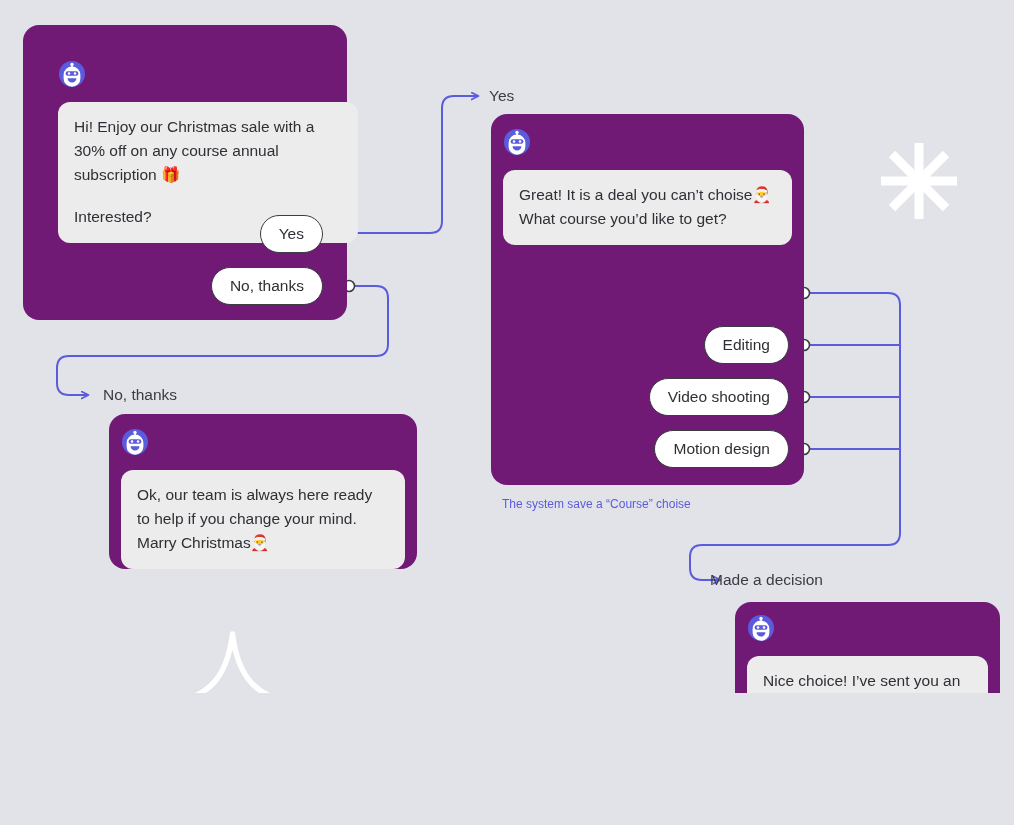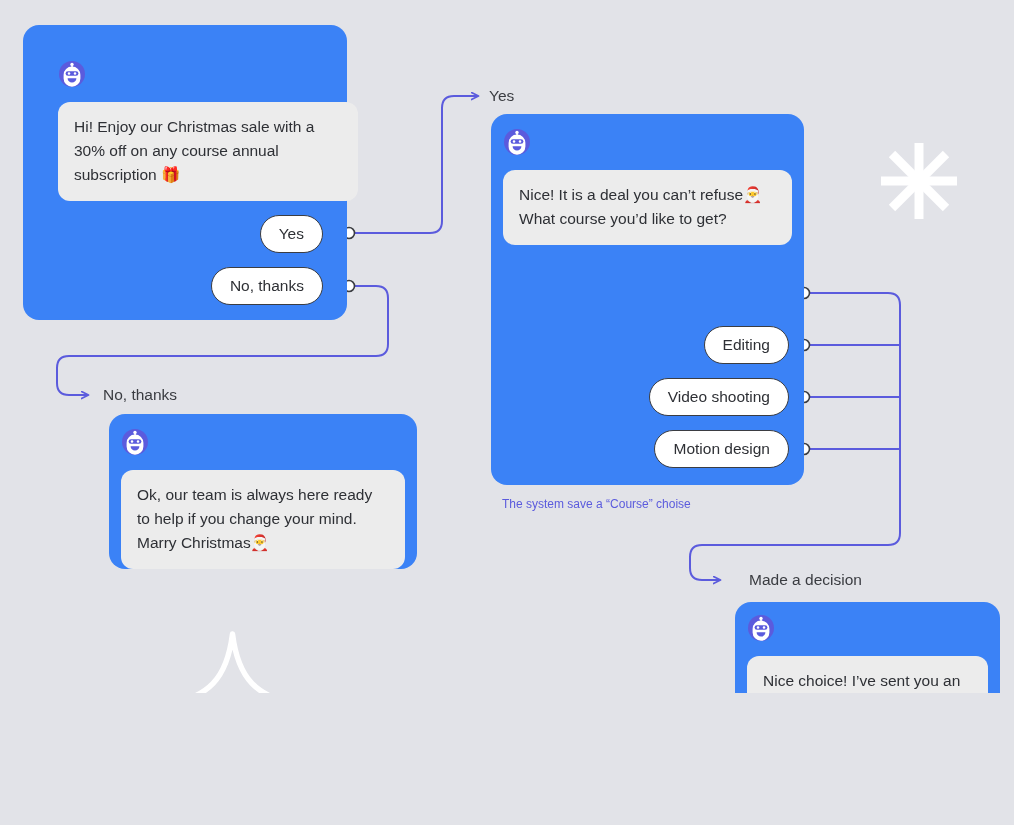--- a/index.html
+++ b/index.html
@@ -30,21 +30,21 @@
     position: absolute;
     left: 0;
     top: 0;
     width: 1014px;
     height: 825px;
   }
 
   
   .card {
     position: absolute;
-    background: #3b82f6;
+    background: #701a75;
     border-radius: 16px;
   }
 
   .avatar {
     position: absolute;
     width: 28px;
     height: 28px;
   }
 
   .bubble {
@@ -137,60 +137,61 @@
     <path d="M807 449 H 900" fill="none" stroke="#5b5bdd" stroke-width="2"></path>
 
     <circle cx="804" cy="293" r="5.5" fill="#ffffff" stroke="#3b3d42" stroke-width="1.6"></circle>
     <circle cx="804" cy="345" r="5.5" fill="#ffffff" stroke="#3b3d42" stroke-width="1.6"></circle>
     <circle cx="804" cy="397" r="5.5" fill="#ffffff" stroke="#3b3d42" stroke-width="1.6"></circle>
     <circle cx="804" cy="449" r="5.5" fill="#ffffff" stroke="#3b3d42" stroke-width="1.6"></circle>
   </svg>
 
   <div class="flow-label" style="left:489px; top:87px;">Yes</div>
   <div class="flow-label" style="left:103px; top:386px;">No, thanks</div>
-  <div class="flow-label" style="left:749px; top:571px;">Made a decision</div>
+  <div class="flow-label" style="left:710px; top:571px;">Made a decision</div>
 
   <div class="note-label" style="left:502px; top:497px;">The system save a “Course” choise</div>
 
   <div class="card" style="left:23px; top:25px; width:324px; height:295px;">
 
     <svg class="avatar" style="left:35px; top:35px;" viewBox="0 0 28 28">
       <circle cx="14" cy="14" r="13" fill="#5b5bdd"></circle>
       <circle cx="14" cy="4.4" r="1.7" fill="#ffffff"></circle>
       <rect x="13.3" y="5.2" width="1.5" height="3" fill="#ffffff"></rect>
       <path d="M5.6 15 a8.4 8.4 0 0 1 16.8 0 v3.4 a8.4 8.4 0 0 1 -16.8 0 z" fill="#ffffff"></path>
       <rect x="7.6" y="11.2" width="12.8" height="4.6" rx="2.3" fill="#5b5bdd"></rect>
       <circle cx="11" cy="13.5" r="1.25" fill="#ffffff"></circle>
       <circle cx="17" cy="13.5" r="1.25" fill="#ffffff"></circle>
       <path d="M9.6 18.2 h8.8 a4.4 4.4 0 0 1 -8.8 0 z" fill="#5b5bdd"></path>
     </svg>
 
     <div class="bubble" style="left:35px; top:77px; width:300px;">
       <p>Hi! Enjoy our Christmas sale with a 30% off on any course annual subscription 🎁</p>
+      <p>Interested?</p>
     </div>
 
     <div class="chip" style="right:24px; top:190px;">Yes</div>
     <div class="chip" style="right:24px; top:242px;">No, thanks</div>
   </div>
 
   <div class="card" style="left:491px; top:114px; width:313px; height:371px;">
 
     <svg class="avatar" style="left:12px; top:14px;" viewBox="0 0 28 28">
       <circle cx="14" cy="14" r="13" fill="#5b5bdd"></circle>
       <circle cx="14" cy="4.4" r="1.7" fill="#ffffff"></circle>
       <rect x="13.3" y="5.2" width="1.5" height="3" fill="#ffffff"></rect>
       <path d="M5.6 15 a8.4 8.4 0 0 1 16.8 0 v3.4 a8.4 8.4 0 0 1 -16.8 0 z" fill="#ffffff"></path>
       <rect x="7.6" y="11.2" width="12.8" height="4.6" rx="2.3" fill="#5b5bdd"></rect>
       <circle cx="11" cy="13.5" r="1.25" fill="#ffffff"></circle>
       <circle cx="17" cy="13.5" r="1.25" fill="#ffffff"></circle>
       <path d="M9.6 18.2 h8.8 a4.4 4.4 0 0 1 -8.8 0 z" fill="#5b5bdd"></path>
     </svg>
 
     <div class="bubble" style="left:12px; top:56px; width:289px;">
-      <p>Nice! It is a deal you can’t refuse🎅</p>
+      <p>Great! It is a deal you can’t choise🎅</p>
       <p style="margin-top:0;">What course you’d like to get?</p>
     </div>
 
     <div class="chip" style="right:15px; top:212px;">Editing</div>
     <div class="chip" style="right:15px; top:264px;">Video shooting</div>
     <div class="chip" style="right:15px; top:316px;">Motion design</div>
   </div>
 
   <div class="card" style="left:109px; top:414px; width:308px; height:155px;">
 

